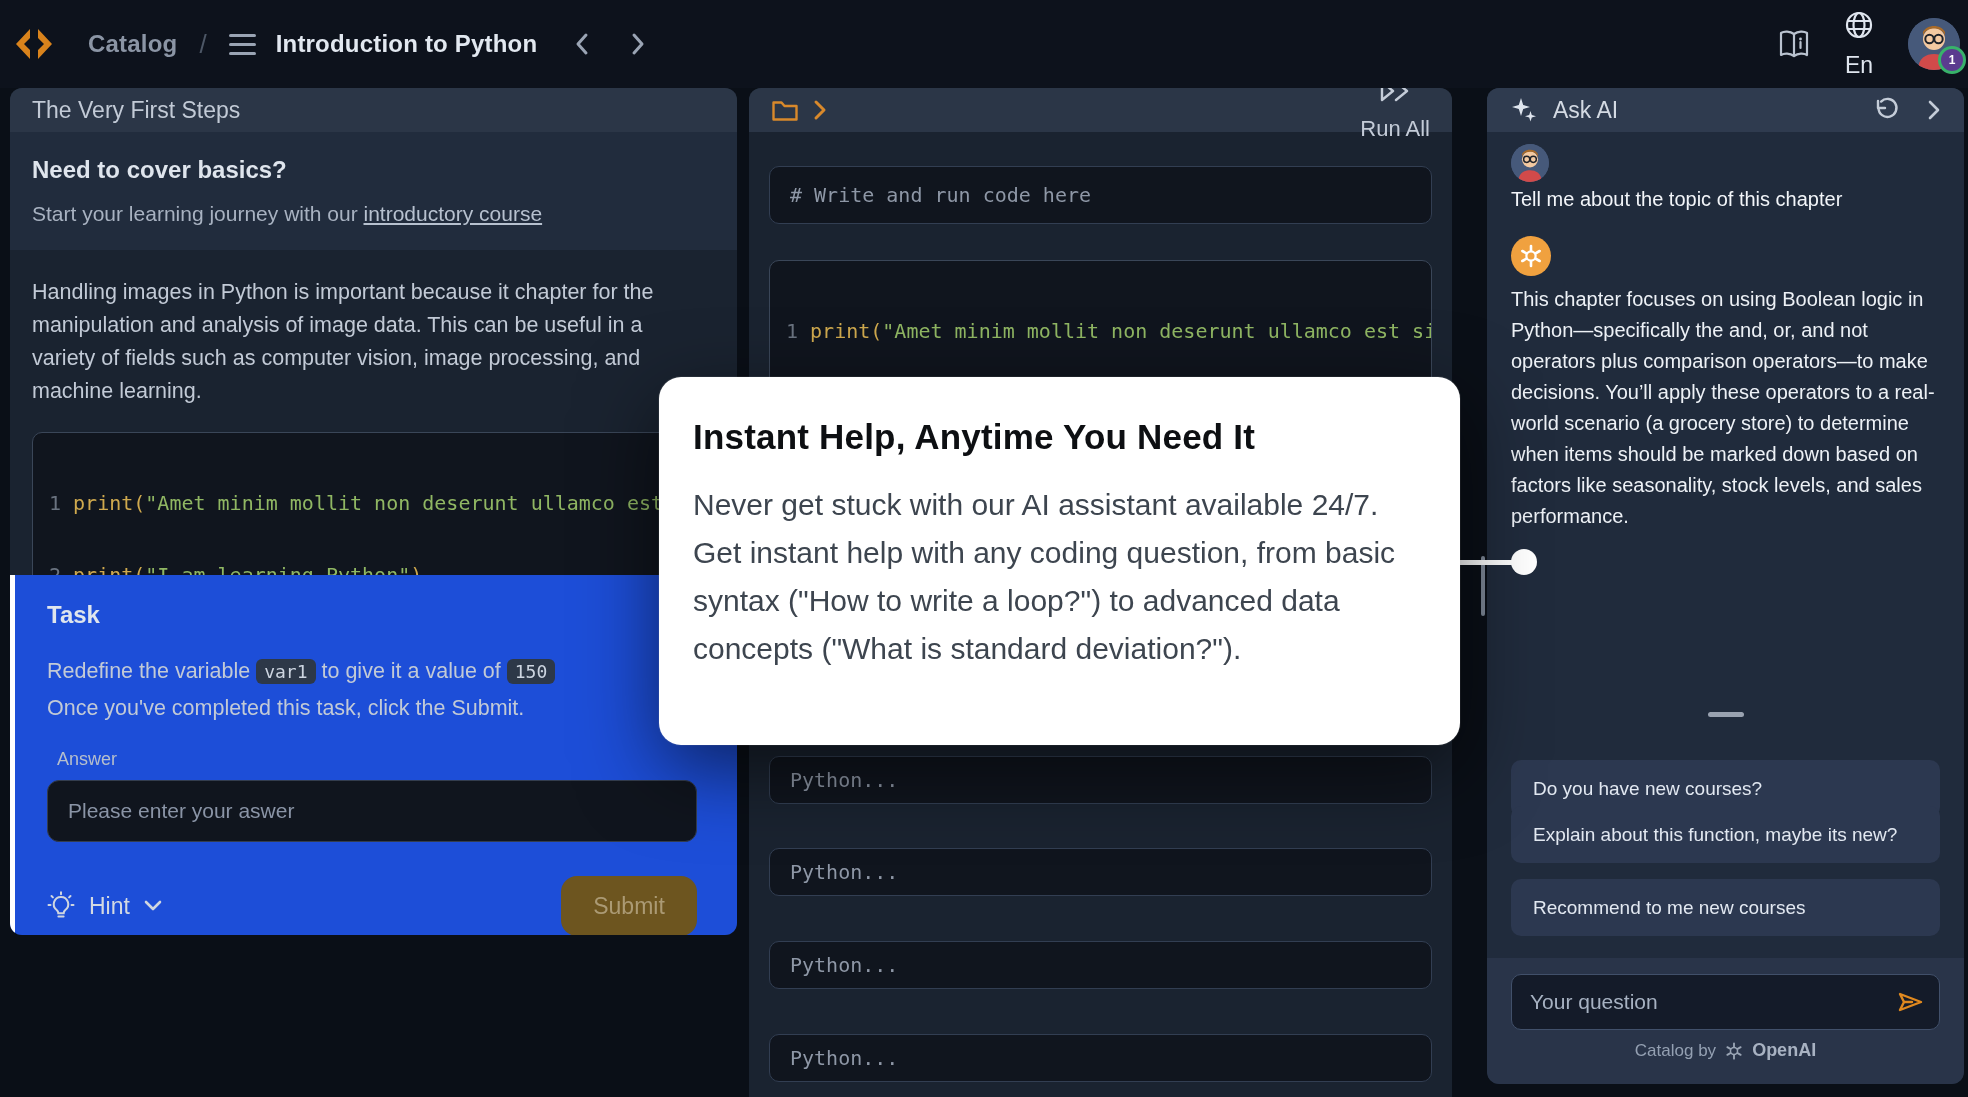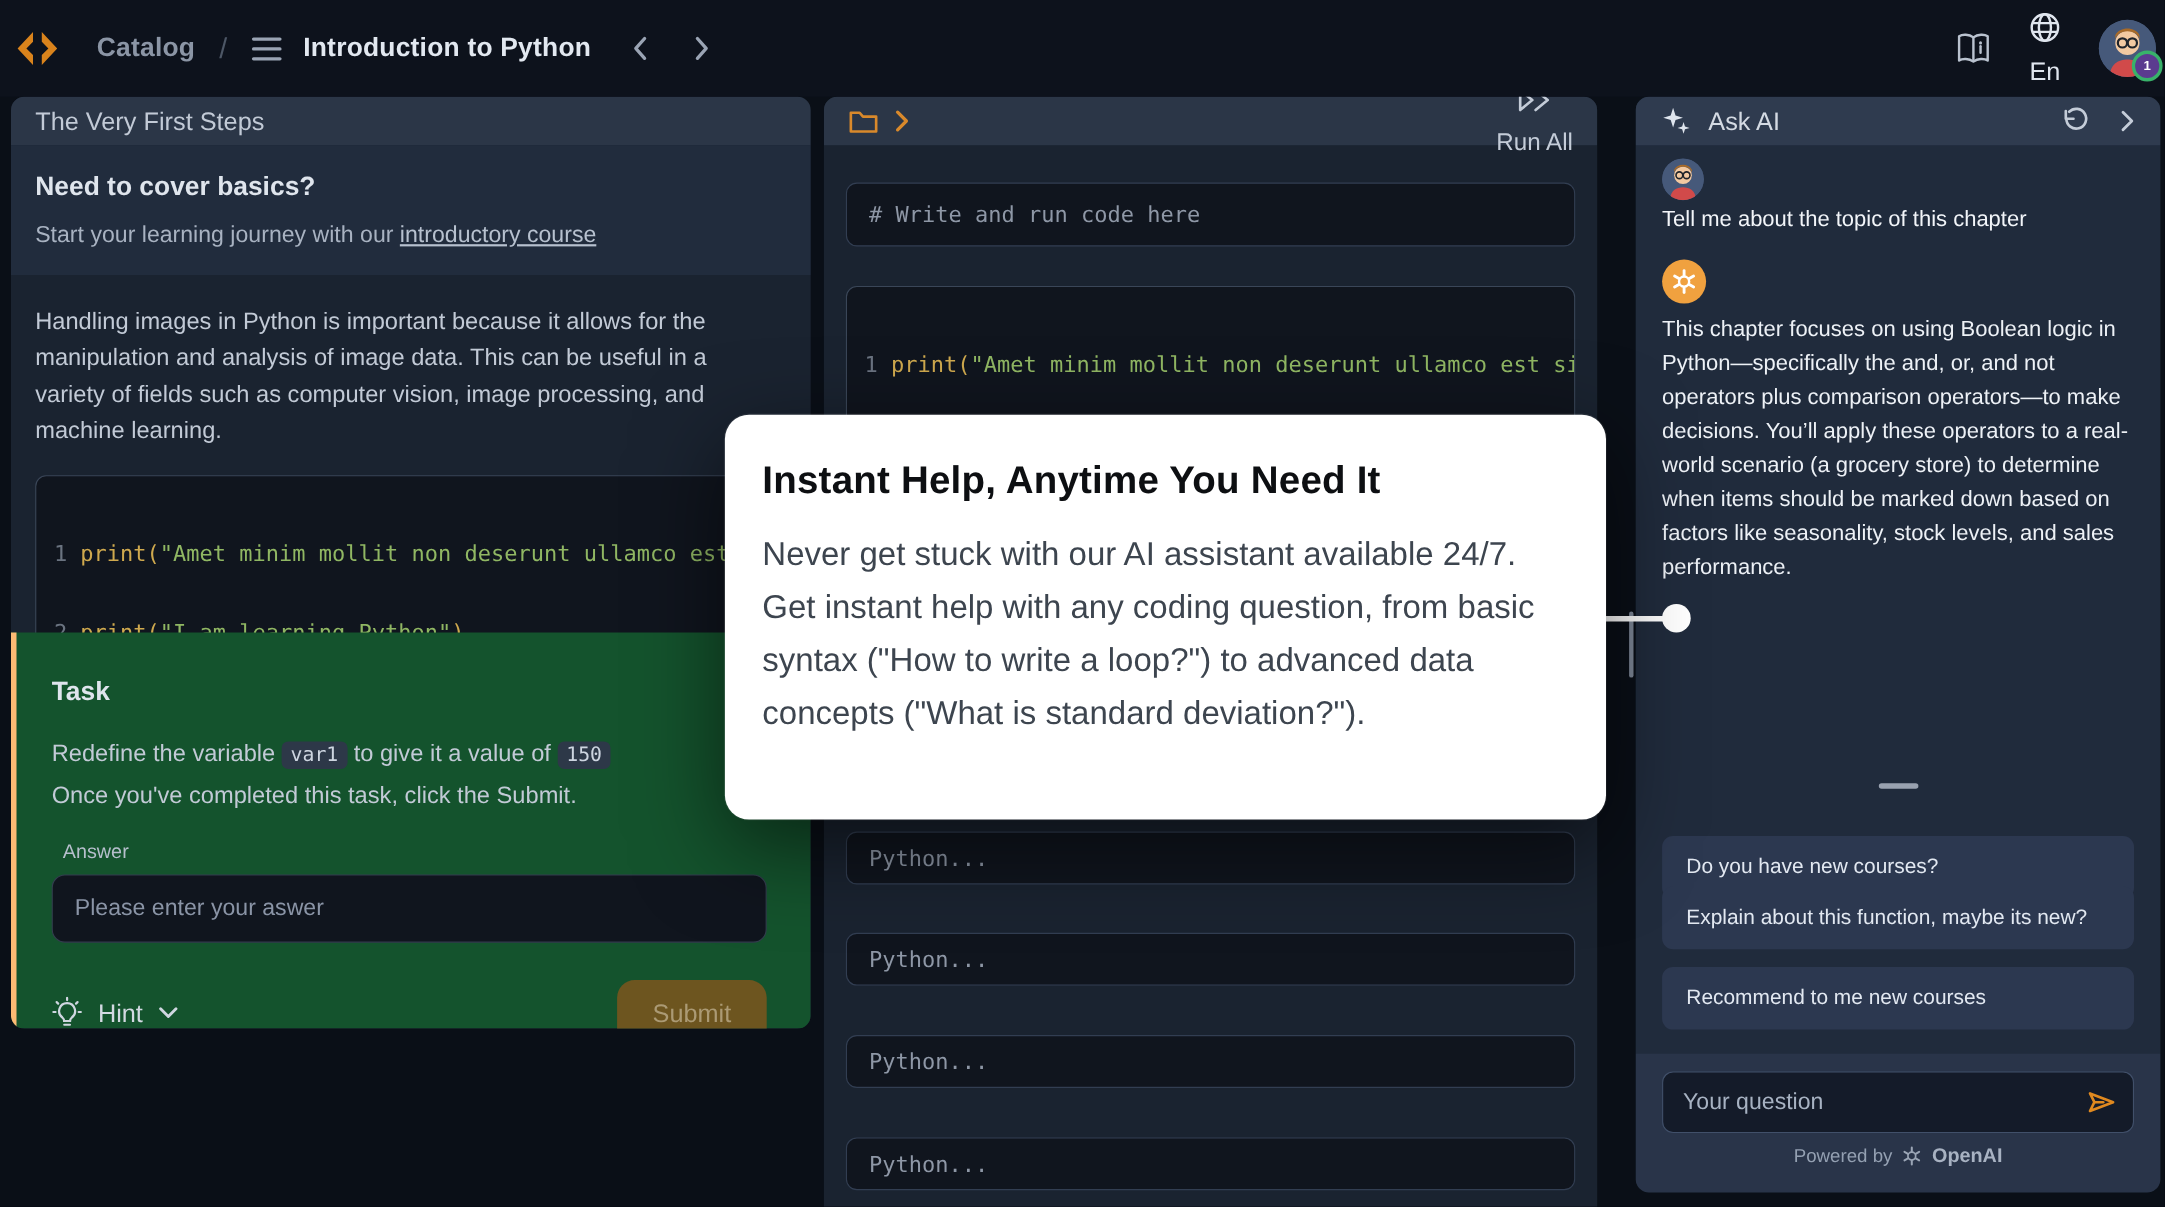--- a/index.html
+++ b/index.html
@@ -38,22 +38,22 @@
   .basics p{margin:0;font-size:21px;color:#a8b2c1;}
   .basics a{color:#b7c1cf;text-decoration:underline;cursor:pointer;}
   .lesson-par{padding:26px 22px 0 22px;font-size:21.5px;line-height:33px;color:#c2cad6;width:690px;box-sizing:border-box;}
   .codeblock{margin:24px 22px 0 22px;background:#10151e;border:1px solid #3a4658;border-radius:10px;
              padding:15px 16px;white-space:pre;overflow:hidden;}
   .codeblock .cl{font-size:20px;line-height:34px;}
   .ln{color:#6a7380;margin-right:12px;}
   .kw{color:#cfa94e;}
   .pn{color:#cfa94e;}
   .st{color:#90b763;}
-  .task{position:absolute;left:0;right:0;bottom:0;top:487px;background:#14532d;
-        border-left:5px solid #fdba74;box-sizing:border-box;padding:40px 40px 0 32px;}
+  .task{position:absolute;left:0;right:0;bottom:0;top:487px;background:#1d4ed8;
+        border-left:5px solid #ffffff;box-sizing:border-box;padding:26px 40px 0 32px;}
   .task h3{margin:0 0 24px 0;font-size:24px;color:#dfe5ed;}
   .task .tline{font-size:21.5px;color:#c2cad6;line-height:37px;}
   .chip{font-family:"DejaVu Sans Mono",monospace;font-size:18px;background:#2d3848;color:#cdd5e0;
         border-radius:6px;padding:2px 8px;}
   .ans-label{margin:22px 0 10px 10px;font-size:18px;color:#b6bfcc;}
   .ans-input{width:100%;height:62px;background:#10151e;border:1px solid #333d4e;border-radius:12px;
              box-sizing:border-box;color:#e4eaf2;font-size:21px;padding:0 20px;outline:none;}
   .ans-input::placeholder{color:#8a94a6;}
   .task-foot{display:flex;align-items:center;margin-top:34px;}
   .hint{display:flex;align-items:center;gap:14px;color:#d3d9e2;font-size:23px;cursor:pointer;}
@@ -174,21 +174,21 @@
   </div>
 
   <div class="panel p-left">
     <div class="strip">
       <span>The Very First Steps</span>
     </div>
     <div class="basics">
       <h3>Need to cover basics?</h3>
       <p><span>Start your learning journey with our </span><a>introductory course</a></p>
     </div>
-    <div class="lesson-par">Handling images in Python is important because it allows for the manipulation and analysis of image data. This can be useful in a variety of fields such as computer vision, image processing, and machine learning.</div>
+    <div class="lesson-par">Handling images in Python is important because it chapter for the manipulation and analysis of image data. This can be useful in a variety of fields such as computer vision, image processing, and machine learning.</div>
     <div class="codeblock mono">
       <div class="cl"><span class="ln">1</span><span class="kw">print</span><span class="pn">(</span><span class="st">"Amet minim mollit non deserunt ullamco est sit aliquo</span><span class="pn"></span></div>
       <div class="cl"><span class="ln">2</span><span class="kw">print</span><span class="pn">(</span><span class="st">"I am learning Python"</span><span class="pn">)</span></div>
       <div class="cl"><span class="ln">3</span><span class="kw">print</span><span class="pn">(</span><span class="st">"And smthg else”</span><span class="pn">)</span></div>
     </div>
 
     <div class="task">
       <h3>Task</h3>
       <div class="tline">
         <span>Redefine the variable </span><span class="chip">var1</span><span> to give it a value of </span><span class="chip">150</span><br>
@@ -299,21 +299,21 @@
       <div class="q-wrap">
         <input class="q-input" placeholder="Your question" style="">
         <span class="send">
           <svg width="30" height="26" viewBox="0 0 30 26" fill="none">
             <path d="M5 5 L26 13 L5 21 L9 13 Z" stroke="#e0891f" stroke-width="2.4" stroke-linejoin="round"></path>
             <path d="M9 13 H17" stroke="#e0891f" stroke-width="2.4" stroke-linecap="round"></path>
           </svg>
         </span>
       </div>
       <div class="powered">
-        <span>Powered by</span>
+        <span>Catalog by</span>
         <svg width="20" height="20" viewBox="0 0 26 26" fill="none">
           <g stroke="#9aa5b5" stroke-width="2.4" stroke-linecap="round">
             <path d="M13 3 V23" transform="rotate(0 13 13)"></path>
             <path d="M13 3 V23" transform="rotate(60 13 13)"></path>
             <path d="M13 3 V23" transform="rotate(120 13 13)"></path>
           </g>
           <circle cx="13" cy="13" r="4.6" fill="#293449" stroke="#9aa5b5" stroke-width="2"></circle>
         </svg>
         <b>OpenAI</b>
       </div>

